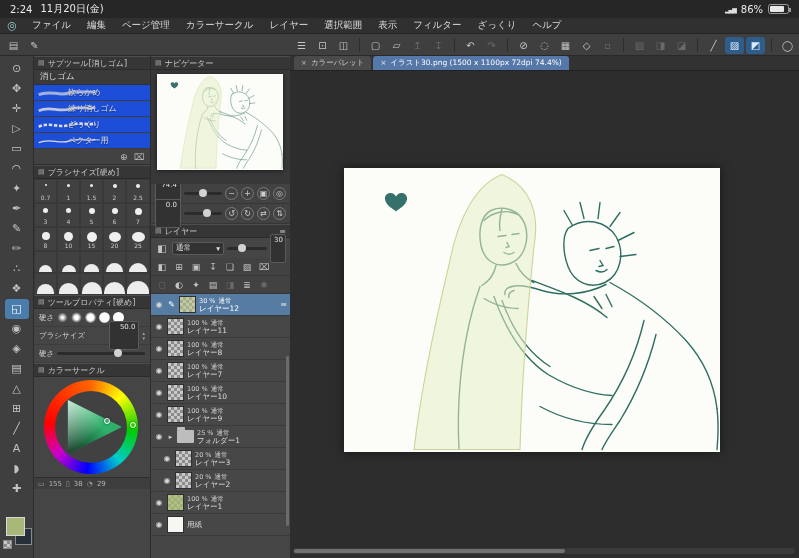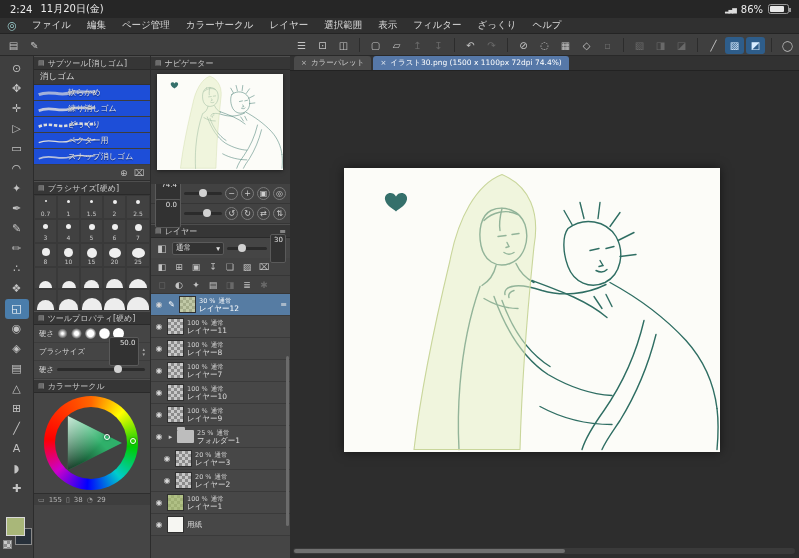--- a/index.html
+++ b/index.html
@@ -315,26 +315,20 @@
         <path d="M2,8 C15,2 25,10 38,6 C50,2 60,7 68,4" stroke="#dcdcdc" fill="none" stroke-width="3" stroke-dasharray="4 2"></path>
       </svg>
     <span class="lbl">ざっくり</span>
   </div>
   <div class="st-item">
     <svg width="60" height="12" viewBox="0 0 70 12">
         <path d="M2,8 C15,2 25,10 38,6 C50,2 60,7 68,4" stroke="#dcdcdc" fill="none" stroke-width="1.6"></path>
       </svg>
     <span class="lbl">ベクター用</span>
   </div>
-  <div class="st-item">
-    <svg width="60" height="12" viewBox="0 0 70 12">
-        <path d="M2,8 C15,2 25,10 38,6 C50,2 60,7 68,4" stroke="#dcdcdc" fill="none" stroke-width="2" opacity="0.8"></path>
-      </svg>
-    <span class="lbl">スナップ消しゴム</span>
-  </div>
   <div class="st-footer">
     <span>⊕</span>
     <span>⌧</span>
   </div>
 
   <div class="panel-header">
     <span class="ph-icon">▤</span>
     <span>ブラシサイズ[硬め]</span>
   </div>
   <div class="size-grid">

